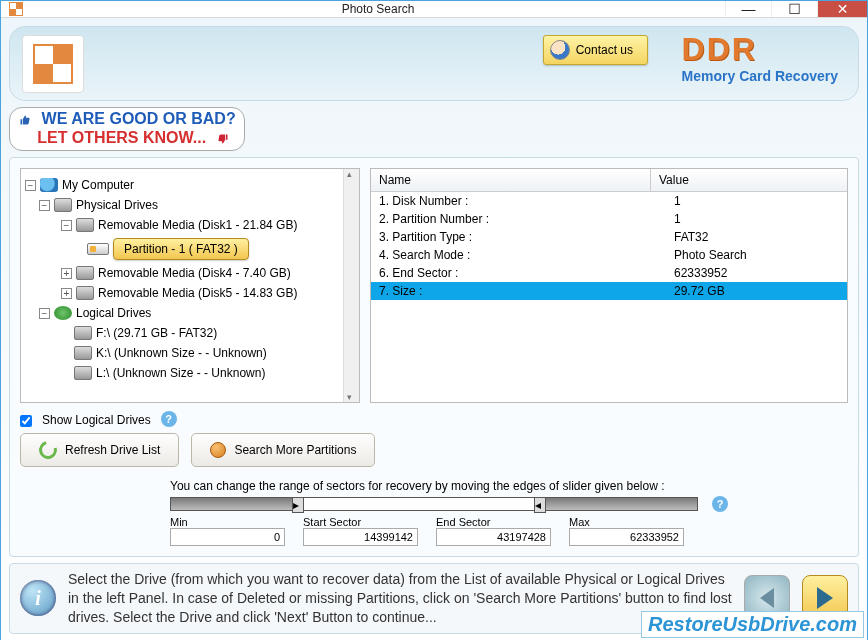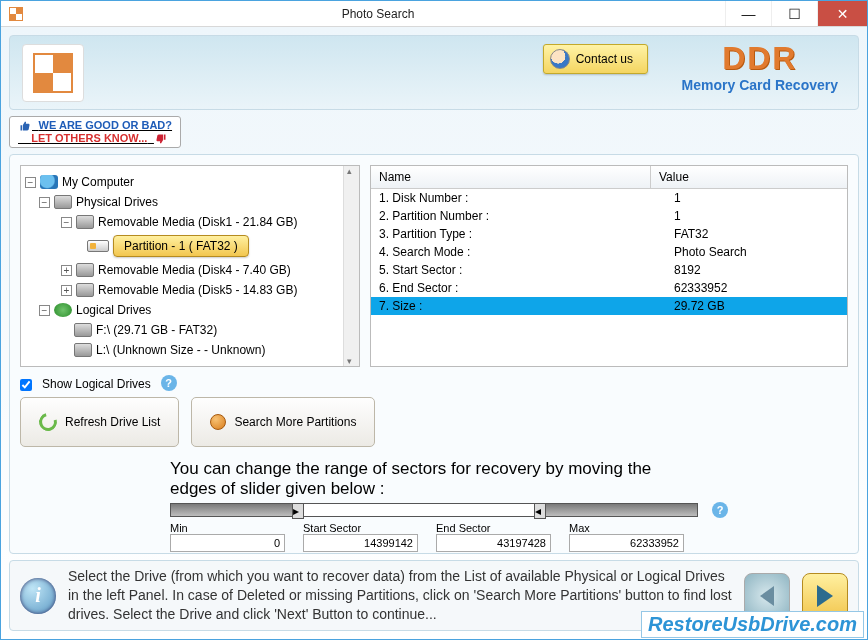--- a/index.html
+++ b/index.html
@@ -5,29 +5,29 @@
 * { box-sizing: border-box; margin: 0; padding: 0; font-family: "Segoe UI", Tahoma, sans-serif; }
 body { width: 868px; height: 640px; background: #fff; font-size: 12px; }
 .window { width: 868px; height: 640px; border: 1px solid #4aa3df; display: flex; flex-direction: column; }
 .titlebar { height: 28px; background: #fff; border-bottom: 1px solid #d8d8d8; display: flex; align-items: stretch; }
 .titlebar-icon { width: 30px; display: flex; align-items: center; justify-content: center; }
 .titlebar-title { flex: 1; display: flex; align-items: center; justify-content: center; font-size: 12px; color: #222; }
 .titlebar-btns { display: flex; }
 .tbtn { width: 46px; display: flex; align-items: center; justify-content: center; font-size: 14px; color: #222; border-left: 1px solid #eee; }
 .tbtn.close { background: #c94f44; color: #fff; width: 50px; }
 .content-outer { flex: 1; padding: 8px; background: linear-gradient(#eef6fb,#fff); }
-.header-banner { height: 75px; background: linear-gradient(#cfe6f0, #eaf4f9); border: 1px solid #c7dbe6; border-radius: 4px; display: flex; align-items: center; padding: 0 12px; position: relative; }
+.header-banner { height: 75px; background: linear-gradient(#cfe6f0, #eaf4f9); border: 1px solid #c7dbe6; border-radius: 16px; display: flex; align-items: center; padding: 0 12px; position: relative; }
 .logo-box { width: 62px; height: 58px; background: #fff; border: 1px solid #ddd; border-radius: 4px; display: flex; align-items: center; justify-content: center; }
 .logo-inner { width: 40px; height: 40px; background: repeating-conic-gradient(#e2893f 0 25%, #fff 0 50%); border: 2px solid #e2893f; }
 .contact-btn { position: absolute; right: 210px; top: 8px; background: linear-gradient(#fff3a6,#f4d561); border: 1px solid #c3a92b; border-radius: 3px; padding: 4px 14px 4px 6px; display: flex; align-items: center; gap: 6px; font-size: 12px; box-shadow: 0 1px 2px rgba(0,0,0,0.2); }
 .contact-icon { width: 20px; height: 20px; border-radius: 50%; background: radial-gradient(circle at 40% 35%, #fce3c4 45%, #3978c6 46%); border: 1px solid #888; }
-.brand { position: absolute; right: 20px; top: 4px; text-align: center; }
+.brand { position: absolute; right: 20px; top: 4px; text-align: left; }
 .brand-ddr { font-size: 32px; font-weight: bold; color: #e17a2e; letter-spacing: 2px; font-family: Arial; text-shadow: 1px 1px 0 #b8590f; }
 .brand-sub { font-size: 14px; font-weight: bold; color: #2a74c8; }
-.know-badge { margin-top: 6px; display: inline-block; background: #fff; border: 1px solid #aaa; border-radius: 3px; padding: 2px 8px; font-family: "Courier New", monospace; font-size: 11px; font-weight: bold; text-decoration: underline; }
+.know-badge { margin-top: 6px; display: inline-block; background: #fff; border: 1px solid #aaa; border-radius: 13px; padding: 2px 8px; font-family: "Courier New", monospace; font-size: 16px; font-weight: bold; }
 .know-l1 { color: #1e5cb8; }
 .know-l2 { color: #d62f2f; }
 .thumb { display:inline-block; width:14px; height:12px; vertical-align:middle; }
 .panel { margin-top: 6px; border: 1px solid #c7dbe6; border-radius: 4px; background: #f9fcfe; padding: 10px; height: 400px; display: flex; flex-direction: column; }
 .panes { display: flex; gap: 10px; height: 260px; }
 .tree-pane { width: 340px; border: 1px solid #bbb; background: #fff; display: flex; }
 .tree-body { flex: 1; padding: 6px 4px; overflow: hidden; }
 .tree-scroll { width: 16px; background: #f0f0f0; border-left: 1px solid #ddd; position: relative; }
 .tree-scroll::before { content: "▴"; position: absolute; top: 0; left: 3px; font-size: 9px; color: #777; }
 .tree-scroll::after { content: "▾"; position: absolute; bottom: 0; left: 3px; font-size: 9px; color: #777; }
@@ -49,25 +49,25 @@
 .dh-name { width: 280px; padding: 4px 8px; border-right: 1px solid #ccc; }
 .dh-value { flex: 1; padding: 4px 8px; }
 .drow { display: flex; gap: 15px; }
 .drow.alt { background: #0ea5e9; }
 .dn { width: 280px; padding: 2px 8px; }
 .dv { flex: 1; padding: 2px 8px; }
 .below-tree { display: flex; align-items: flex-end; gap: 10px; margin-top: 8px; }
 .chk { width: 12px; height: 12px; }
 .help-circle { width: 16px; height: 16px; border-radius: 50%; background: #6bb5e8; color: #fff; font-size: 11px; text-align: center; line-height: 16px; font-weight: bold; }
 .btn-row { display: flex; gap: 12px; margin-top: 6px; }
-.fatbtn { background: linear-gradient(#fefefe,#eceae5); border: 1px solid #bdb7a8; border-radius: 5px; padding: 15px 18px; display: flex; align-items: center; gap: 8px; font-size: 12px; }
+.fatbtn { background: linear-gradient(#fefefe,#eceae5); border: 1px solid #bdb7a8; border-radius: 5px; padding: 7px 18px; display: flex; align-items: center; gap: 8px; font-size: 12px; }
 .refresh-ico { width:18px;height:18px;border:3px solid #6ab94a;border-radius:50%;border-top-color:transparent; transform:rotate(30deg);}
 .search-ico { width:16px;height:16px;border-radius:50%;background:radial-gradient(circle at 35% 30%,#f8c274,#d97d1c);border:1px solid #a6590e; }
 .slider-area { margin-top: 12px; padding: 0 150px; }
-.slider-label { font-size: 17px; margin-bottom: 3px; }
+.slider-label { font-size: 12px; margin-bottom: 3px; }
 .slider-track { position:relative; height: 16px; display:flex; align-items:center;}
 .slider-range { height:14px; background: linear-gradient(#7a7a7a,#bdbdbd); flex:1; border:1px solid #555; position:relative;}
 .slider-sel { position:absolute; top:0; bottom:0; left:24%; right:30%; background:#fff; border-left:1px solid #555;border-right:1px solid #555;}
 .slider-handle { position:absolute; top:-1px; width:12px; height:16px; background:#ddd; border:1px solid #555;}
 .slider-row2 { display:flex; margin-top:4px; gap:4px; }
 .sbox { flex:1; }
 .sbox-lab { font-size:11px; }
 .sbox-val { border:1px solid #aaa; background:#fff; padding:2px 4px; font-size:11px; text-align:right; margin-right: 14px;}
 .slider-help { position:absolute; right:-30px; top:0;}
 .footer { margin-top: 6px; border: 1px solid #c7dbe6; border-radius: 4px; background: #f5f8fa; padding: 6px 10px; display: flex; align-items: center; gap: 12px; }
@@ -161,20 +161,25 @@
                 <span>Logical Drives</span>
               </div>
             <div class="tnode depth2b">
                 <span style="width:11px"></span>
                 <span class="ticon icon-hdd"></span>
                 <span>F:\ (29.71 GB  -  FAT32)</span>
               </div>
             <div class="tnode depth2b">
                 <span style="width:11px"></span>
                 <span class="ticon icon-hdd"></span>
+                <span>K:\ (Unknown Size  -  - Unknown)</span>
+              </div>
+            <div class="tnode depth2b">
+                <span style="width:11px"></span>
+                <span class="ticon icon-hdd"></span>
                 <span>L:\ (Unknown Size  -  - Unknown)</span>
               </div>
           </div>
           <div class="tree-scroll"></div>
         </div>
 
         <div class="detail-pane">
           <div class="detail-head">
             <div class="dh-name">Name</div>
             <div class="dh-value">Value</div>
@@ -187,24 +192,20 @@
               <div class="dn">2. Partition Number :</div>
               <div class="dv">1</div>
             </div>
           <div class="drow">
               <div class="dn">3. Partition Type :</div>
               <div class="dv">FAT32</div>
             </div>
           <div class="drow">
               <div class="dn">4. Search Mode :</div>
               <div class="dv">Photo Search</div>
-            </div>
-          <div class="drow">
-              <div class="dn">5. Start Sector :</div>
-              <div class="dv">8192</div>
             </div>
           <div class="drow">
               <div class="dn">6. End Sector :</div>
               <div class="dv">62333952</div>
             </div>
           <div class="drow alt">
               <div class="dn">7. Size :</div>
               <div class="dv">29.72 GB</div>
             </div>
         </div>

